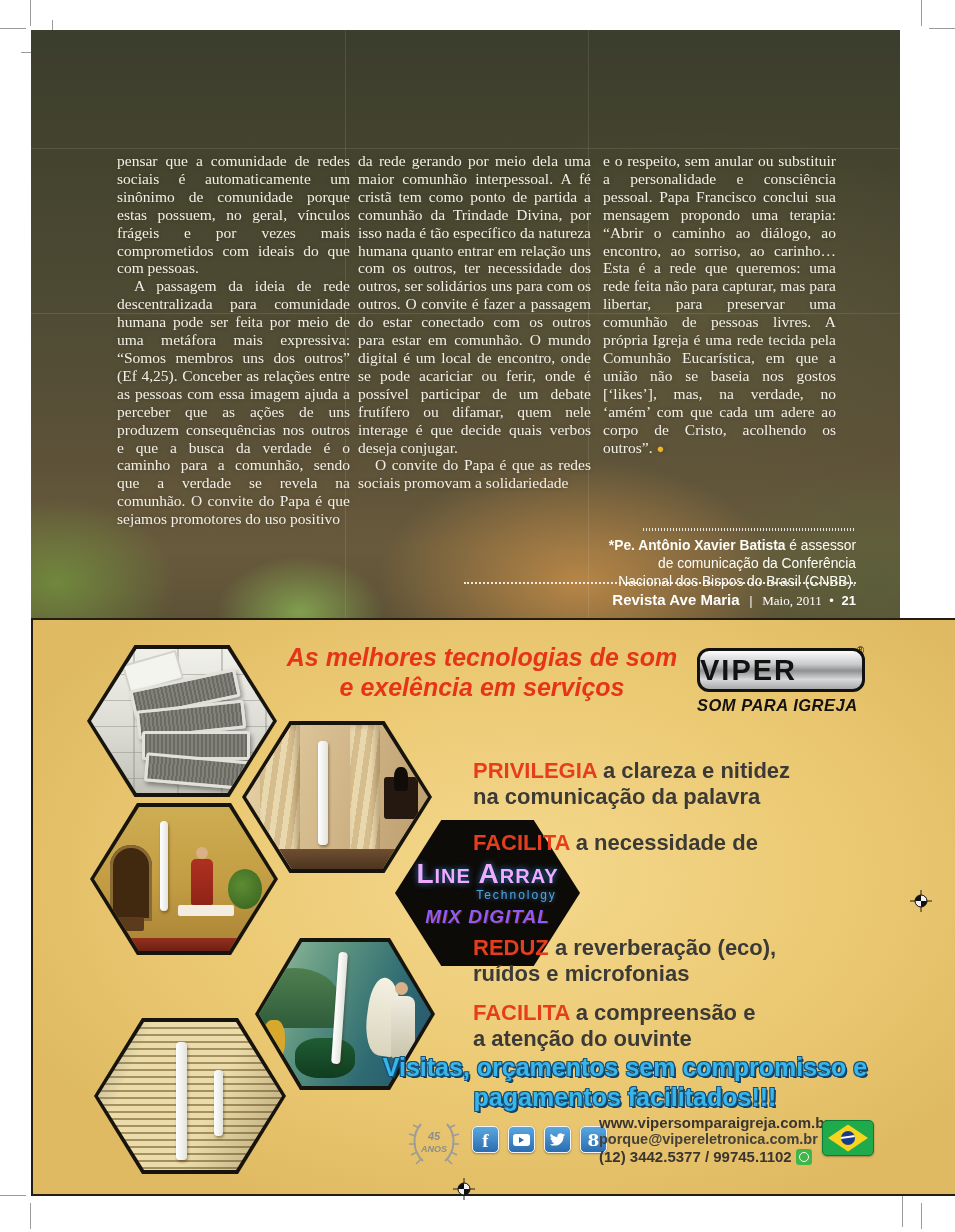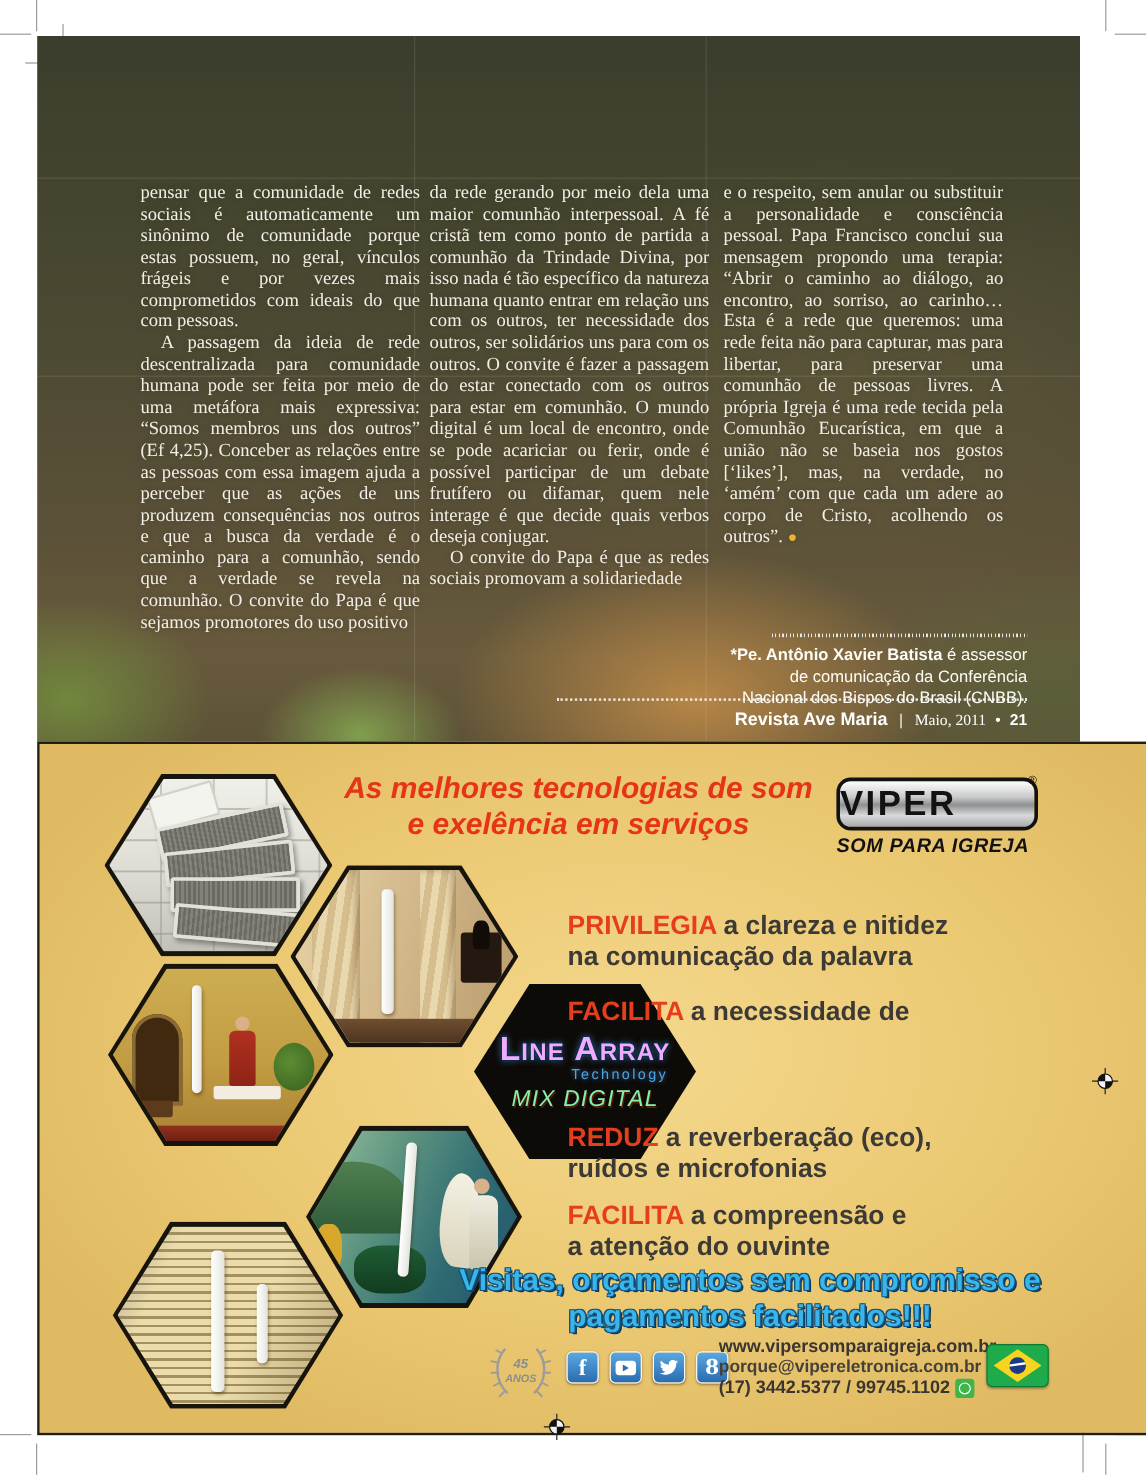--- a/index.html
+++ b/index.html
@@ -95,21 +95,21 @@
   
   .sc-slats{background:repeating-linear-gradient(180deg,#ecdcab 0 5px,#a4905c 5px 7px);}
   .s-shade{position:absolute;inset:0;background:linear-gradient(115deg,rgba(120,120,118,.55) 0%,rgba(120,120,118,0) 22%,rgba(0,0,0,0) 60%,rgba(80,60,20,.35) 100%);}
   
   .hex-black{position:absolute;clip-path:polygon(25% 0,75% 0,100% 50%,75% 100%,25% 100%,0 50%);
      background:#0d0b08;display:flex;flex-direction:column;align-items:center;justify-content:center;}
   .la-line1{font-variant:small-caps;font-weight:bold;font-size:28px;letter-spacing:1px;color:#f0abfc;
      text-shadow:0 1px 0 #0a2a4a,0 -1px 0 #0a2a4a,1px 0 0 #0a2a4a,-1px 0 0 #0a2a4a,0 0 6px rgba(70,150,220,.8);}
   .la-line2{font-size:12px;letter-spacing:2px;color:#4fa4e4;margin:-2px 0 4px 58px;
      text-shadow:0 0 4px rgba(70,150,220,.7);}
-  .la-line3{font-size:19px;font-weight:normal;font-style:italic;color:#86efac;letter-spacing:1px;
+  .la-line3{font-size:19px;font-weight:bold;font-style:italic;color:#8b5cf6;letter-spacing:1px;
      text-shadow:1px 1px 0 #5a1c02;}
   
   .feature{position:absolute;left:440px;width:430px;text-align:left;font-size:22px;line-height:26px;
            font-weight:bold;color:#3c3a36;}
   .feature .kw{color:#e63e1c;}
   
   .cta{position:absolute;left:342px;top:432px;width:500px;text-align:center;font-size:25px;line-height:30px;
        font-weight:bold;color:#38b6ea;
        text-shadow:-1px -1px 0 #15507c,1px -1px 0 #15507c,-1px 1px 0 #15507c,1px 1px 0 #15507c,2px 2px 0 #0d3a5c;}
   
@@ -316,21 +316,21 @@
         </div>
         <div class="sic">
           <span class="gp-glyph">8</span>
         </div>
       </div>
 
       <div class="contact">
         <div class="c-web">www.vipersomparaigreja.com.br</div>
         <div class="c-mail">porque@vipereletronica.com.br</div>
         <div class="c-phone">
-          <span>(17) 3442.5377 / 99745.1102</span>
+          <span>(12) 3442.5377 / 99745.1102</span>
           <span class="wa">
               <i></i>
             </span>
         </div>
       </div>
 
       <div class="flag">
         <div class="diamond"></div>
         <div class="globe">
             <div class="band"></div>

